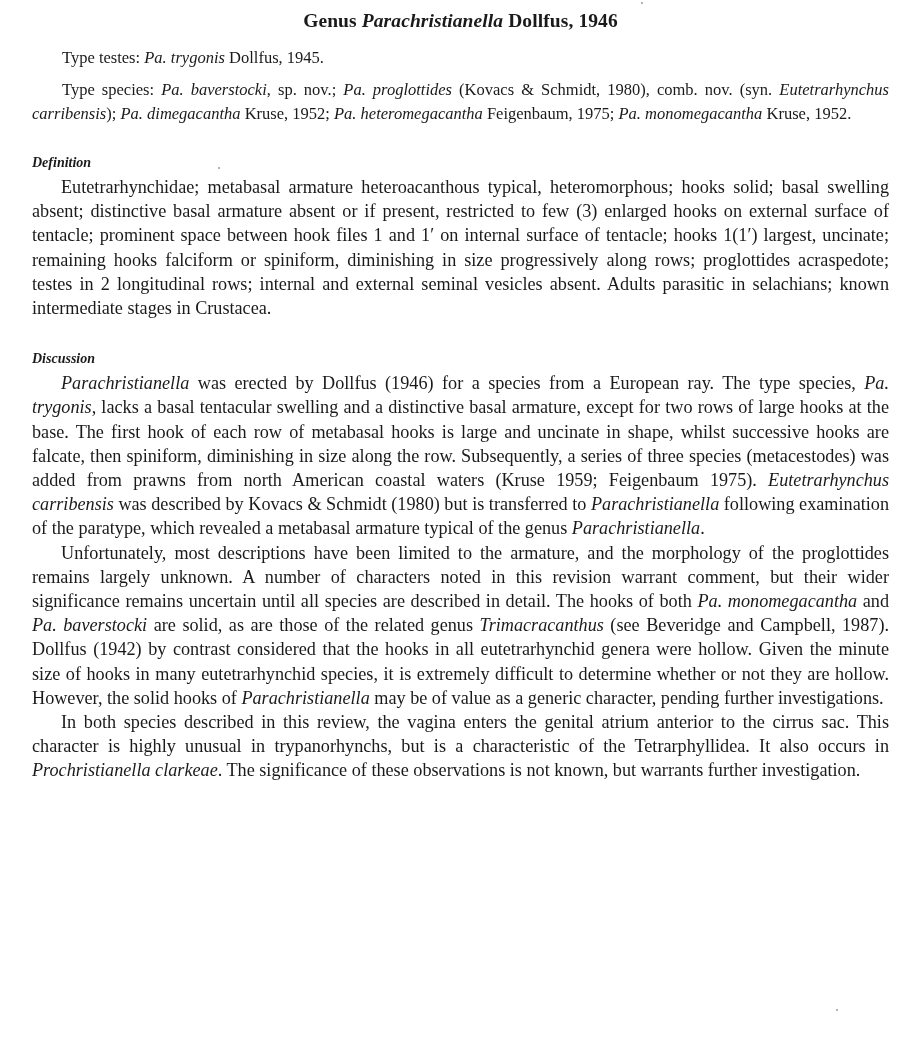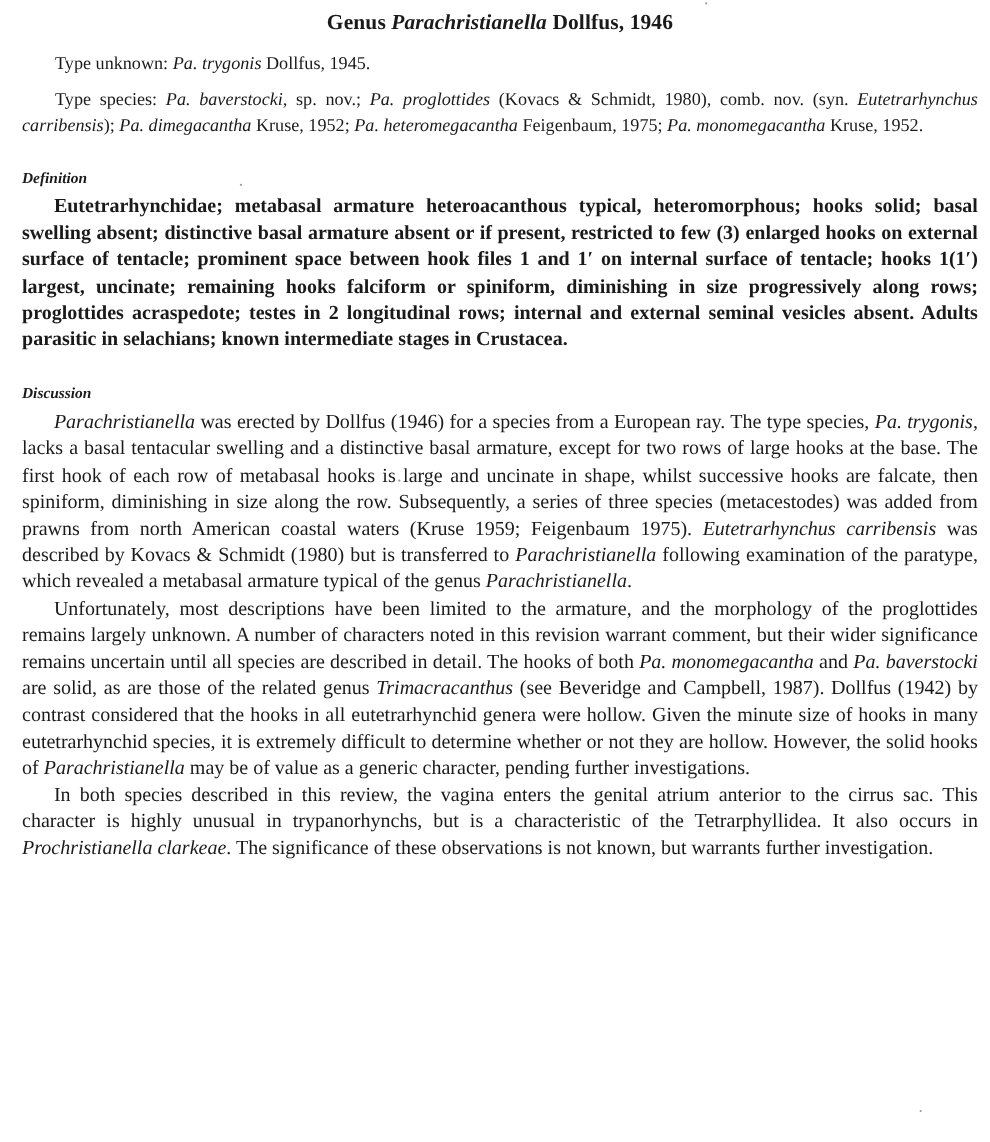--- a/index.html
+++ b/index.html
@@ -8,21 +8,21 @@
       height: 1038px;
       overflow: hidden;
       font-family: "Liberation Serif", "DejaVu Serif", serif;
       color: #1a1a1a;
     }
     .page {
       position: relative;
       width: 900px;
       height: 894px;
       box-sizing: border-box;
-      padding: 0 11px 0 20px;
+      padding: 0 11px 0 32px;
     }
     .title {
       text-align: center;
       font-size: 19.5px;
       line-height: 24px;
       padding-top: 9px;
       margin: 0;
       letter-spacing: 0.1px;
     }
     .meta {
@@ -42,40 +42,40 @@
     .h-def { margin-top: 25px; }
     .h-disc { margin-top: 27px; }
     p.body {
       font-size: 18.2px;
       line-height: 24.2px;
       margin: 0;
       text-align: justify;
       text-indent: 29px;
       hyphens: none;
     }
-    .def-para { margin-top: 5px; font-weight: bold; }
+    .def-para { margin-top: 5px; }
     .disc-p1 { margin-top: 5px; }
     .disc-p2 { margin-top: 3px; }
     .disc-p3 { margin-top: 3px; }
     i { font-style: italic; }
     .speck {
       position: absolute;
       width: 2px; height: 2px;
       background: #9a9a9a;
       border-radius: 50%;
     }
   </style>
 </head>
 <body>
 
 <div class="page">
 
   <h1 class="title"><span>Genus </span><i>Parachristianella</i><span> Dollfus, 1946</span></h1>
 
-  <p class="meta type"><span>Type unknown: </span><i>Pa. trygonis</i><span> Dollfus, 1945.</span></p>
+  <p class="meta type"><span>Type testes: </span><i>Pa. trygonis</i><span> Dollfus, 1945.</span></p>
 
   <p class="meta other"><span>Type species: </span><i>Pa. baverstocki</i><span>, sp. nov.; </span><i>Pa. proglottides</i><span> (Kovacs &amp; Schmidt, 1980), comb. nov. (syn. </span><i>Eutetrarhynchus carribensis</i><span>); </span><i>Pa. dimegacantha</i><span> Kruse, 1952; </span><i>Pa. heteromegacantha</i><span> Feigenbaum, 1975; </span><i>Pa. monomegacantha</i><span> Kruse, 1952.</span></p>
 
   <h2 class="heading h-def">Definition</h2>
   <p class="body def-para">Eutetrarhynchidae; metabasal armature heteroacanthous typical, heteromorphous; hooks solid; basal swelling absent; distinctive basal armature absent or if present, restricted to few (3) enlarged hooks on external surface of tentacle; prominent space between hook files 1 and 1′ on internal surface of tentacle; hooks 1(1′) largest, uncinate; remaining hooks falciform or spiniform, diminishing in size progressively along rows; proglottides acraspedote; testes in 2 longitudinal rows; internal and external seminal vesicles absent. Adults parasitic in selachians; known intermediate stages in Crustacea.</p>
 
   <h2 class="heading h-disc">Discussion</h2>
   <p class="body disc-p1"><i>Parachristianella</i><span> was erected by Dollfus (1946) for a species from a European ray. The type species, </span><i>Pa. trygonis</i><span>, lacks a basal tentacular swelling and a distinctive basal armature, except for two rows of large hooks at the base. The first hook of each row of metabasal hooks is large and uncinate in shape, whilst successive hooks are falcate, then spiniform, diminishing in size along the row. Subsequently, a series of three species (metacestodes) was added from prawns from north American coastal waters (Kruse 1959; Feigenbaum 1975). </span><i>Eutetrarhynchus carribensis</i><span> was described by Kovacs &amp; Schmidt (1980) but is transferred to </span><i>Parachristianella</i><span> following examination of the paratype, which revealed a metabasal armature typical of the genus </span><i>Parachristianella</i><span>.</span></p>
   <p class="body disc-p2"><span>Unfortunately, most descriptions have been limited to the armature, and the morphology of the proglottides remains largely unknown. A number of characters noted in this revision warrant comment, but their wider significance remains uncertain until all species are described in detail. The hooks of both </span><i>Pa. monomegacantha</i><span> and </span><i>Pa. baverstocki</i><span> are solid, as are those of the related genus </span><i>Trimacracanthus</i><span> (see Beveridge and Campbell, 1987). Dollfus (1942) by contrast considered that the hooks in all eutetrarhynchid genera were hollow. Given the minute size of hooks in many eutetrarhynchid species, it is extremely difficult to determine whether or not they are hollow. However, the solid hooks of </span><i>Parachristianella</i><span> may be of value as a generic character, pending further investigations.</span></p>
   <p class="body disc-p3"><span>In both species described in this review, the vagina enters the genital atrium anterior to the cirrus sac. This character is highly unusual in trypanorhynchs, but is a characteristic of the Tetrarphyllidea. It also occurs in </span><i>Prochristianella clarkeae</i><span>. The significance of these observations is not known, but warrants further investigation.</span></p>

